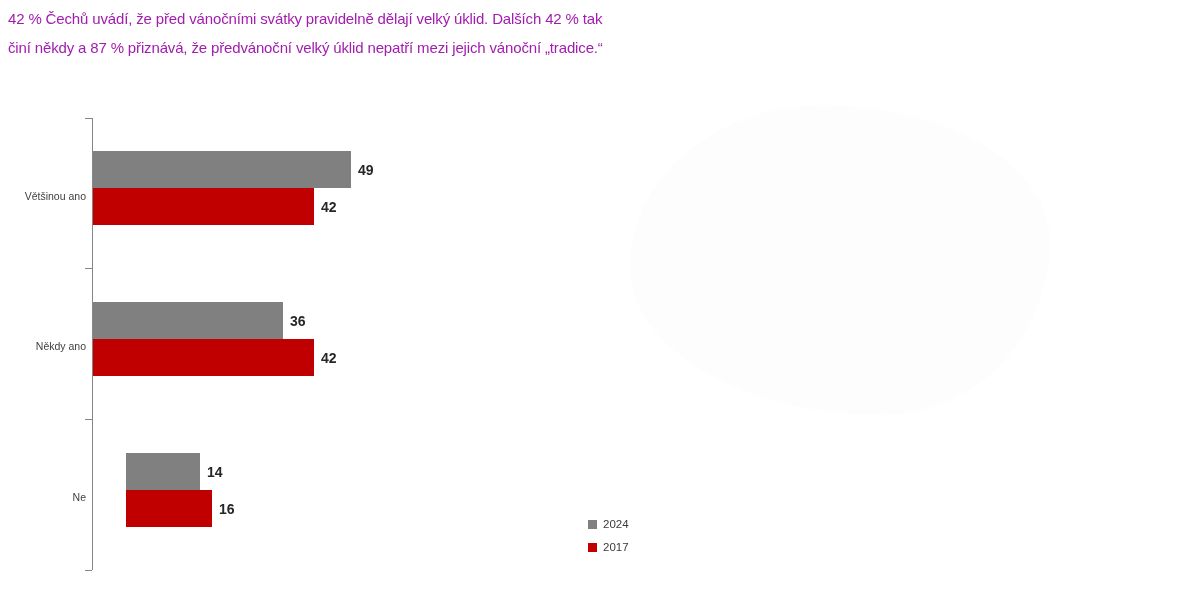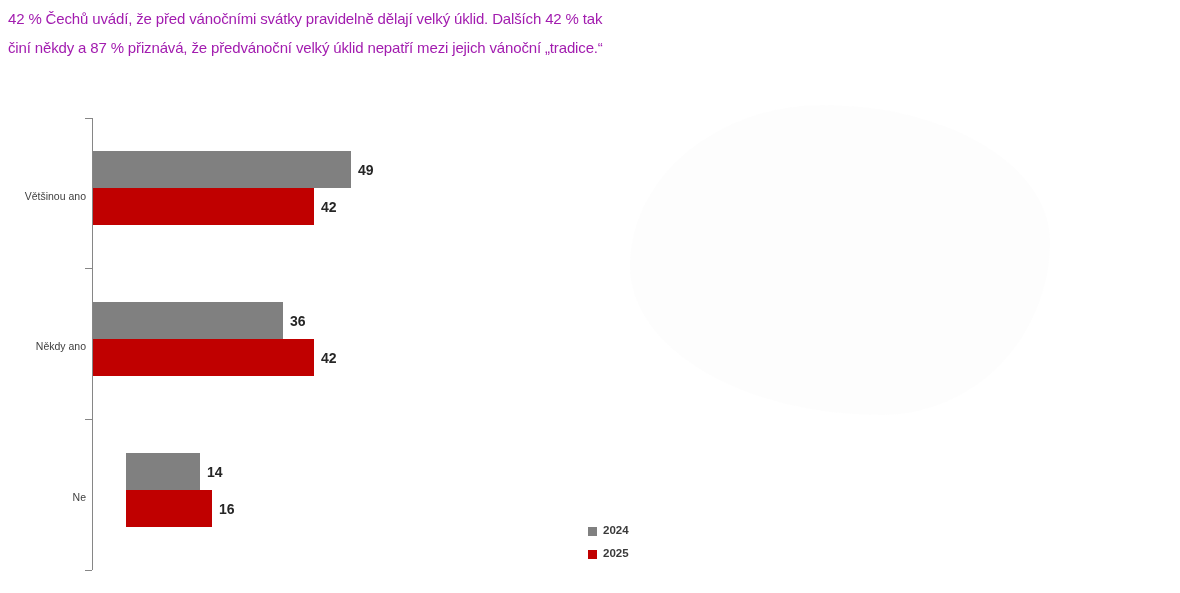--- a/index.html
+++ b/index.html
@@ -119,23 +119,22 @@
   }
 
   
   #legend {
     position: absolute;
     left: 588px;
     top: 413px;
   }
   .legend-item {
     display: flex;
-    align-items: flex-end;
+    align-items: center;
     height: 23px;
-    font-weight: bold;
   }
   .legend-swatch {
     width: 9px;
     height: 9px;
     margin-right: 6px;
     flex: 0 0 auto;
   }
   .legend-swatch.s2024 { background: #808080; }
   .legend-swatch.s2025 { background: #C00000; }
   .legend-text {
@@ -203,17 +202,17 @@
 
   </div>
 
   <div id="legend">
     <div class="legend-item">
       <span class="legend-swatch s2024"></span>
       <span class="legend-text">2024</span>
     </div>
     <div class="legend-item">
       <span class="legend-swatch s2025"></span>
-      <span class="legend-text">2025</span>
+      <span class="legend-text">2017</span>
     </div>
   </div>
 
 </div>
 
 </body></html>

